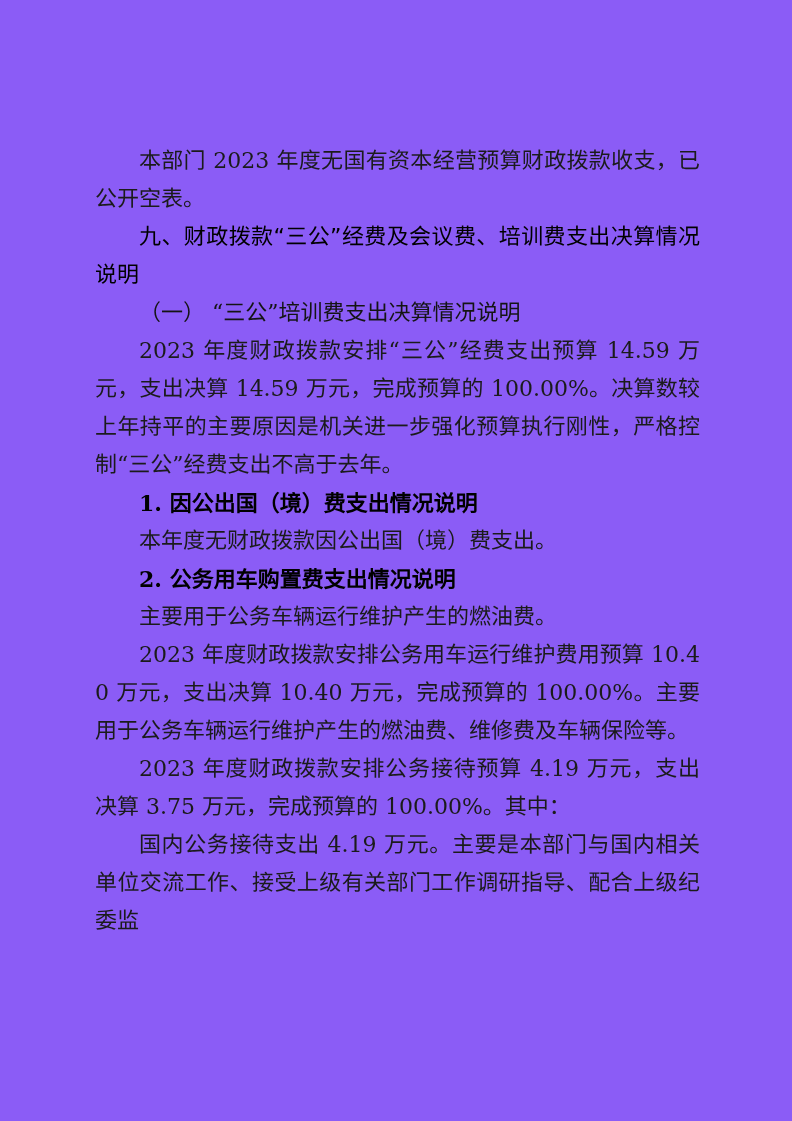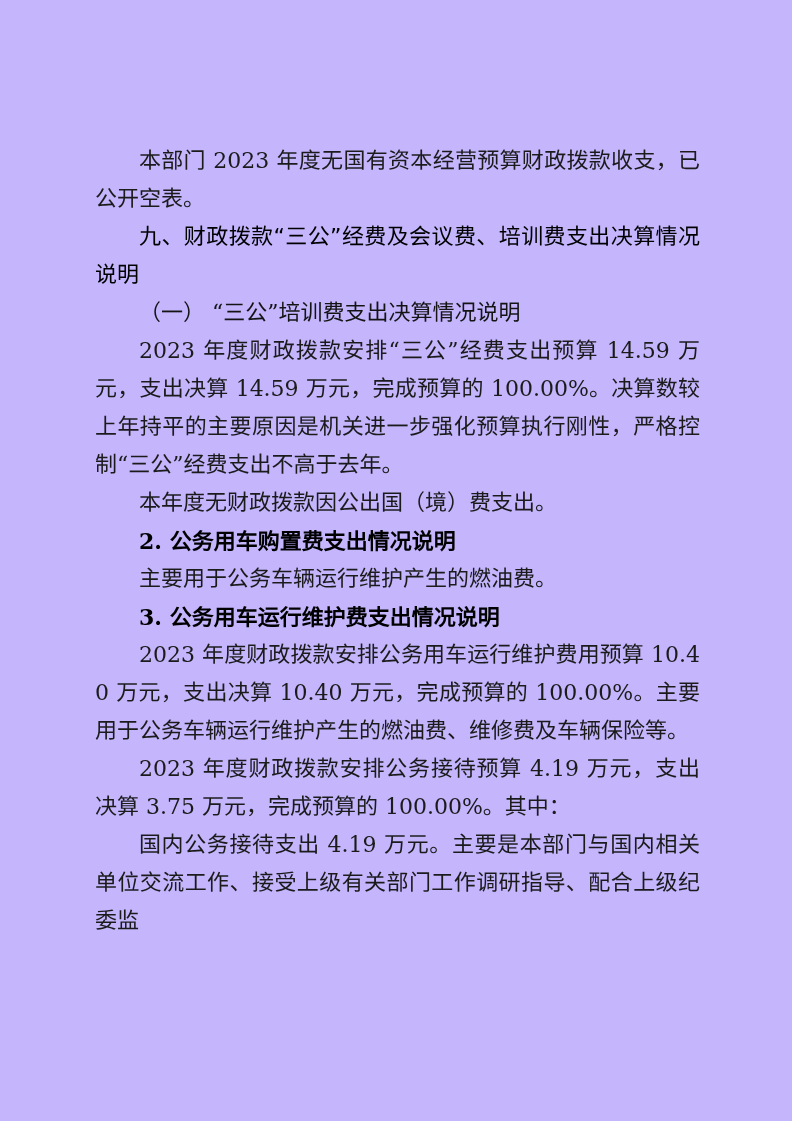--- a/index.html
+++ b/index.html
@@ -5,21 +5,21 @@
   html, body {
     margin: 0;
     padding: 0;
     background: #ffffff;
   }
   .page {
     position: relative;
     width: 792px;
     height: 1121px;
     margin: 0 auto;
-    background: #c4b5fd;
+    background: #8b5cf6;
     box-sizing: border-box;
     padding: 142px 60px 0 95px;
     overflow: hidden;
   }
   .textblock {
     width: 605px;
   }
   .para {
     margin: 0;
     font-size: 22px;
@@ -52,21 +52,21 @@
 </style>
 </head>
 <body>
 
 <div class="page">
   <div class="textblock">
     <p class="para body-text">本部门 2023 年度无国有资本经营预算财政拨款收支，已公开空表。</p>
     <h2 class="para heading-major">九、财政拨款“三公”经费及会议费、培训费支出决算情况说明</h2>
     <h3 class="para subheading">（一） “三公”培训费支出决算情况说明</h3>
     <p class="para body-text">2023 年度财政拨款安排“三公”经费支出预算 14.59 万元，支出决算 14.59 万元，完成预算的 100.00%。决算数较上年持平的主要原因是机关进一步强化预算执行刚性，严格控制“三公”经费支出不高于去年。</p>
+    <h4 class="para heading-numbered">1. 因公出国（境）费支出情况说明</h4>
     <p class="para body-text">本年度无财政拨款因公出国（境）费支出。</p>
     <h4 class="para heading-numbered">2. 公务用车购置费支出情况说明</h4>
     <p class="para body-text">主要用于公务车辆运行维护产生的燃油费。</p>
-    <h4 class="para heading-numbered">3. 公务用车运行维护费支出情况说明</h4>
     <p class="para body-text">2023 年度财政拨款安排公务用车运行维护费用预算 10.40 万元，支出决算 10.40 万元，完成预算的 100.00%。主要用于公务车辆运行维护产生的燃油费、维修费及车辆保险等。</p>
     <p class="para body-text">2023 年度财政拨款安排公务接待预算 4.19 万元，支出决算 3.75 万元，完成预算的 100.00%。其中：</p>
     <p class="para body-text">国内公务接待支出 4.19 万元。主要是本部门与国内相关单位交流工作、接受上级有关部门工作调研指导、配合上级纪委监</p>
   </div>
 </div>
 
 </body></html>

